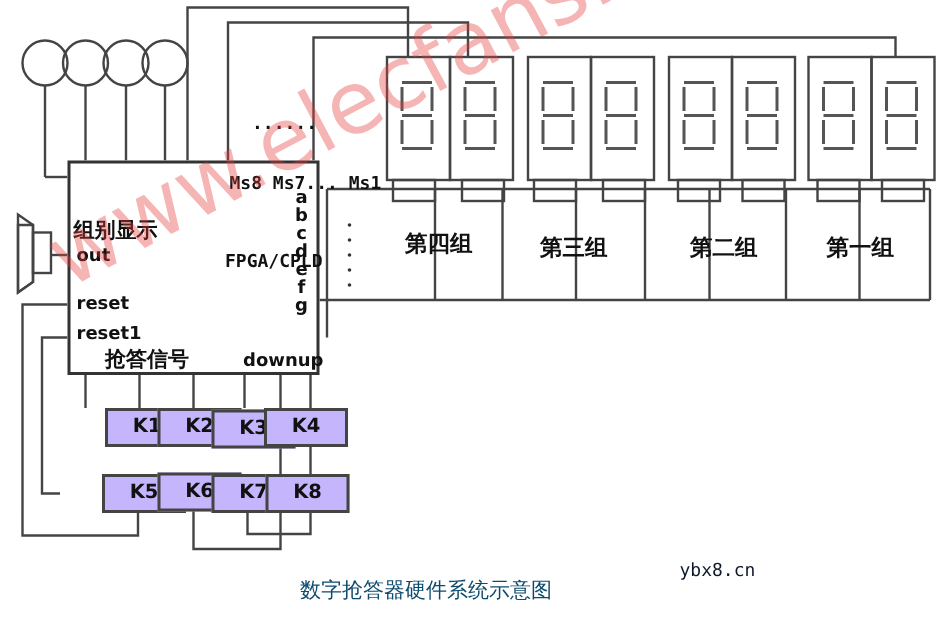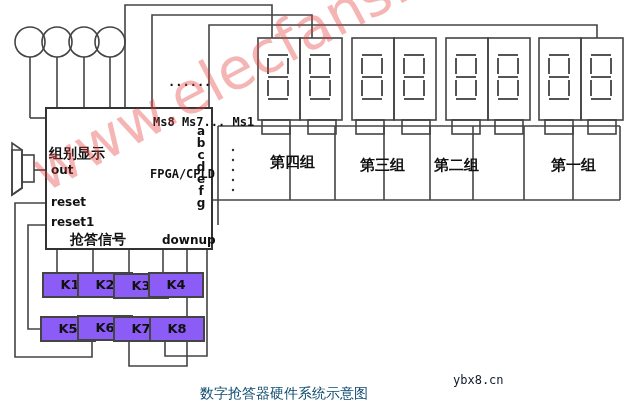--- a/index.html
+++ b/index.html
@@ -6,21 +6,21 @@
   body { width: 632px; height: 411px; position: relative; overflow: hidden;
          font-family: "DejaVu Sans", sans-serif; color: #111; }
   svg.wires { position: absolute; left: 0; top: 0; }
   .abs { position: absolute; white-space: nowrap; }
   .chip { position: absolute; left: 45px; top: 107px; width: 168px; height: 143px;
           border: 2px solid #333; box-sizing: border-box; background: #fff; }
   .lbl { font-weight: bold; font-size: 12px; }
   .cn { font-weight: bold; font-size: 14px; }
   .mono { font-family: "DejaVu Sans Mono", monospace; font-weight: bold; font-size: 12px; }
   .key { position: absolute; width: 56px; height: 26px; border: 2px solid #444; box-sizing: border-box;
-         background: #8b5cf6; font-weight: bold; font-size: 13px; text-align: center; line-height: 22px; }
+         background: #c4b5fd; font-weight: bold; font-size: 13px; text-align: center; line-height: 22px; margin-left: 28px; }
   .seglist { position: absolute; left: 195px; top: 125px; width: 12px; font-weight: bold; font-size: 12px;
              line-height: 12px; text-align: center; }
   .group-label { font-weight: bold; font-size: 15px; font-family: "DejaVu Serif", serif; }
   .caption { font-size: 14px; color: #0c4a6e; }
   .site { font-family: "DejaVu Sans Mono", monospace; font-size: 12px; color: #0f172a; }
   .watermark { position: absolute; left: 20px; top: 145px; font-size: 58px; color: rgba(230,60,60,0.38);
                transform: rotate(-28deg); transform-origin: left top; font-family: "DejaVu Sans", sans-serif;
                white-space: nowrap; pointer-events: none; }
 </style>
 </head>
@@ -133,21 +133,21 @@
 </div>
 <div class="abs mono" style="left:108px;top:167px;margin-left:42px;">FPGA/CPLD</div>
 <div class="abs lbl" style="left:51px;top:163px;">out</div>
 <div class="abs lbl" style="left:51px;top:195px;">reset</div>
 <div class="abs lbl" style="left:51px;top:215px;">reset1</div>
 <div class="abs cn" style="left:70px;top:231px;">抢答信号</div>
 <div class="abs lbl" style="left:162px;top:233px;">downup</div>
 
 <div class="abs group-label" style="left:270px;top:153px;">第四组</div>
 <div class="abs group-label" style="left:360px;top:156px;">第三组</div>
-<div class="abs group-label" style="left:434px;top:156px;">第二组</div>
+<div class="abs group-label" style="left:460px;top:156px;">第二组</div>
 <div class="abs group-label" style="left:551px;top:156px;">第一组</div>
 
 <div class="key" style="left:42px;top:272px;">K1</div>
 <div class="key" style="left:77px;top:272px;">K2</div>
 <div class="key" style="left:113px;top:273px;">K3</div>
 <div class="key" style="left:148px;top:272px;">K4</div>
 <div class="key" style="left:40px;top:316px;">K5</div>
 <div class="key" style="left:77px;top:315px;">K6</div>
 <div class="key" style="left:113px;top:316px;">K7</div>
 <div class="key" style="left:149px;top:316px;">K8</div>

